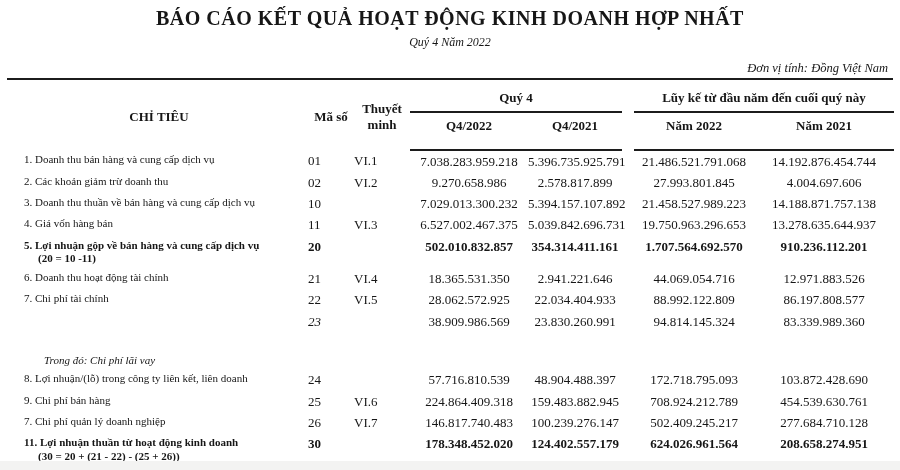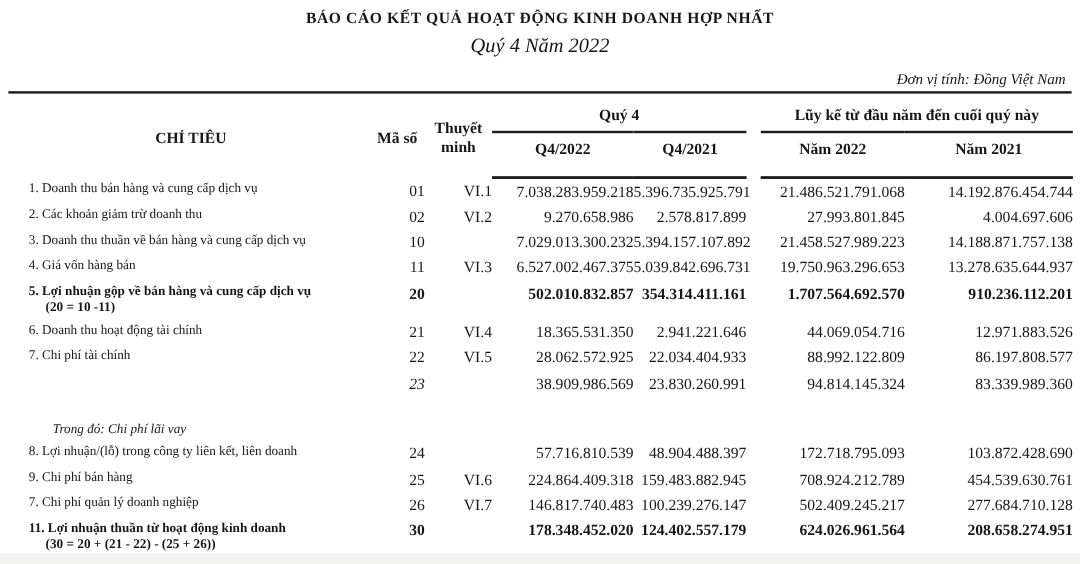--- a/index.html
+++ b/index.html
@@ -6,24 +6,24 @@
     margin: 0; padding: 0;
     width: 900px; height: 470px;
     background: #ffffff;
     font-family: "Liberation Serif", serif;
     color: #161616;
     overflow: hidden;
     position: relative;
   }
   .doc-header { text-align: center; padding-top: 7px; }
   .doc-title {
-    font-weight: bold; font-size: 13px; letter-spacing: 0.5px;
+    font-weight: bold; font-size: 20px; letter-spacing: 0.5px;
   }
   .doc-subtitle {
-    font-style: italic; font-size: 17px; margin-top: 5px;
+    font-style: italic; font-size: 12px; margin-top: 5px;
   }
   .unit-note {
     font-style: italic; font-size: 12.5px;
     text-align: right; margin: 11px 12px 2px 15px;
   }
   .top-rule {
     border: none; border-top: 2px solid #1c1c1c;
     margin: 0 7px;
   }
   table.report {
@@ -42,22 +42,22 @@
   th {
     font-weight: bold; font-size: 13px;
     text-align: center; vertical-align: middle;
     padding: 4px 0; line-height: 1.2;
   }
   th.grp { border-bottom: 2px solid #1c1c1c; padding: 7px 0 5px 0; }
   tr.subhead th { border-bottom: 2px solid #1c1c1c; padding: 5px 0 16px 0; }
   th.nolines { border: none; }
   td { padding: 2.5px 0; vertical-align: top; line-height: 1.25; }
   td.lbl { padding-left: 14px; white-space: nowrap; font-size: 11px; }
-  td.ctr { text-align: right; }
-  td.num { text-align: right; }
+  td.ctr { text-align: left; }
+  td.num { text-align: center; }
   tr.bold td { font-weight: bold; }
   tr.ital td.lbl, tr.ital td.ctr { font-style: italic; }
   td.lbl .indent { padding-left: 20px; margin-top: 40px; }
   td.lbl .formula { padding-left: 14px; }
   .bottom-shade {
     position: absolute; left: 0; right: 0; bottom: 0;
     height: 9px; background: #f3f3f2;
   }
 </style>
 </head>

